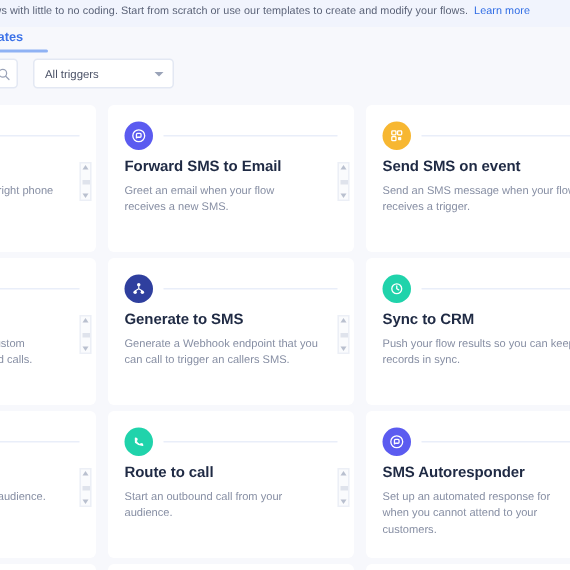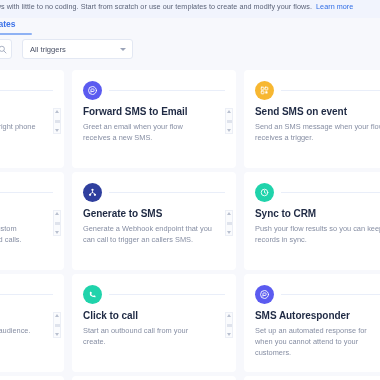--- a/index.html
+++ b/index.html
@@ -79,21 +79,21 @@
     border-radius: 3px;
     display: flex;
     align-items: center;
     justify-content: flex-end;
     padding-right: 4px;
   }
   .search-icon svg { display: block; }
   .trigger-select {
     position: absolute;
     left: 22px; top: 0;
-    width: 111px; height: 20px;
+    width: 94px; height: 20px;
     background: #ffffff;
     border: 1px solid #e3e8f3;
     border-radius: 3px;
     display: flex;
     align-items: center;
     padding: 0 6px 0 7px;
   }
   .trigger-label {
     font-size: 7.6px;
     color: #4a5166;
@@ -329,22 +329,22 @@
         </div>
         <div class="card">
           <div class="card-head">
             <div class="badge" style="background: rgb(32, 211, 171);">
               <svg width="11" height="11" viewBox="0 0 20 20">
                 <path d="M5.2 5.6 Q5.2 4.6 6.2 4.8 L8.2 5.4 L8.8 7.8 L7.5 9 Q8.8 11.4 11.4 12.8 L12.6 11.5 L15 12.1 L15.6 14.1 Q15.8 15.1 14.8 15.1 Q9.1 14.9 5.4 11.2 Q5.2 8.4 5.2 5.6 Z" fill="#fff"></path>
               </svg>
             </div>
             <div class="head-rule"></div>
           </div>
-          <div class="card-title">Click to call</div>
-          <div class="card-desc">Start an outbound call from your create.</div>
+          <div class="card-title">Route to call</div>
+          <div class="card-desc">Start an outbound call from your audience.</div>
           <div class="stepper">
             <i class="up"></i>
             <i class="mid"></i>
             <i class="down"></i>
           </div>
         </div>
         <div class="card">
           <div class="card-head">
             <div class="badge" style="background: rgb(91, 91, 240);">
               <svg width="11" height="11" viewBox="0 0 20 20">

